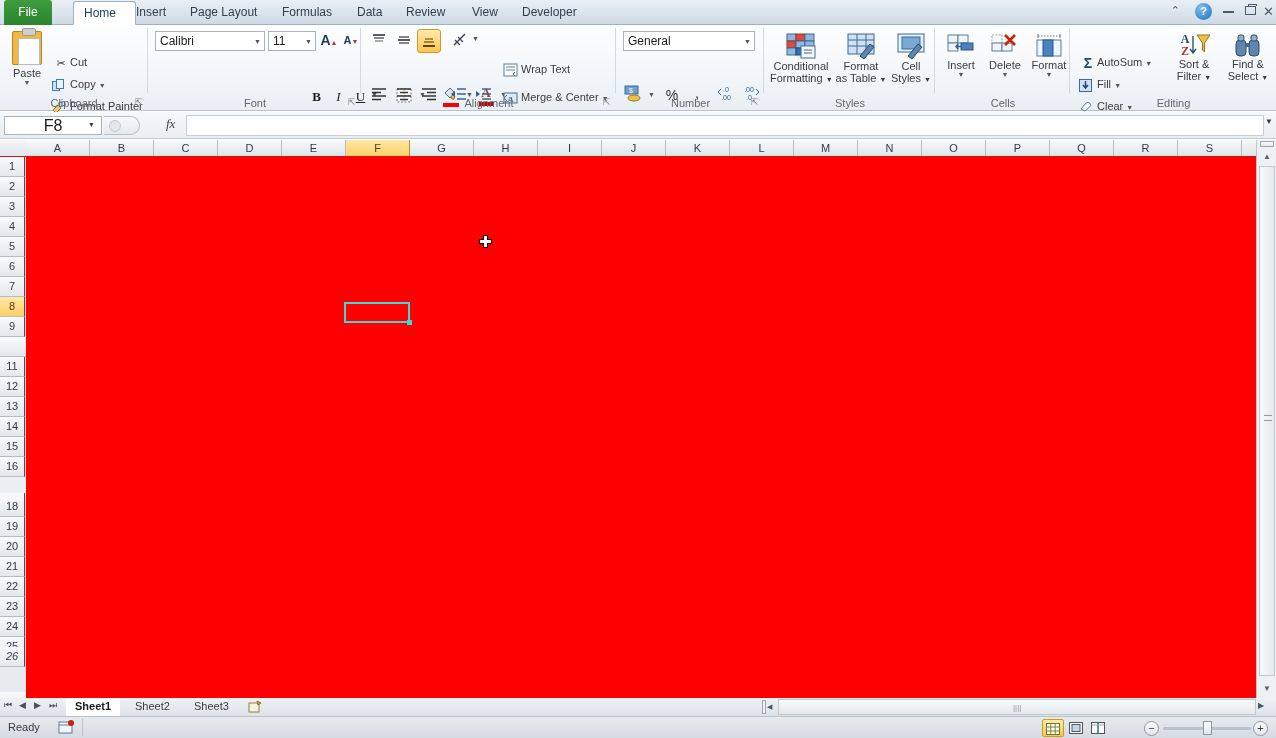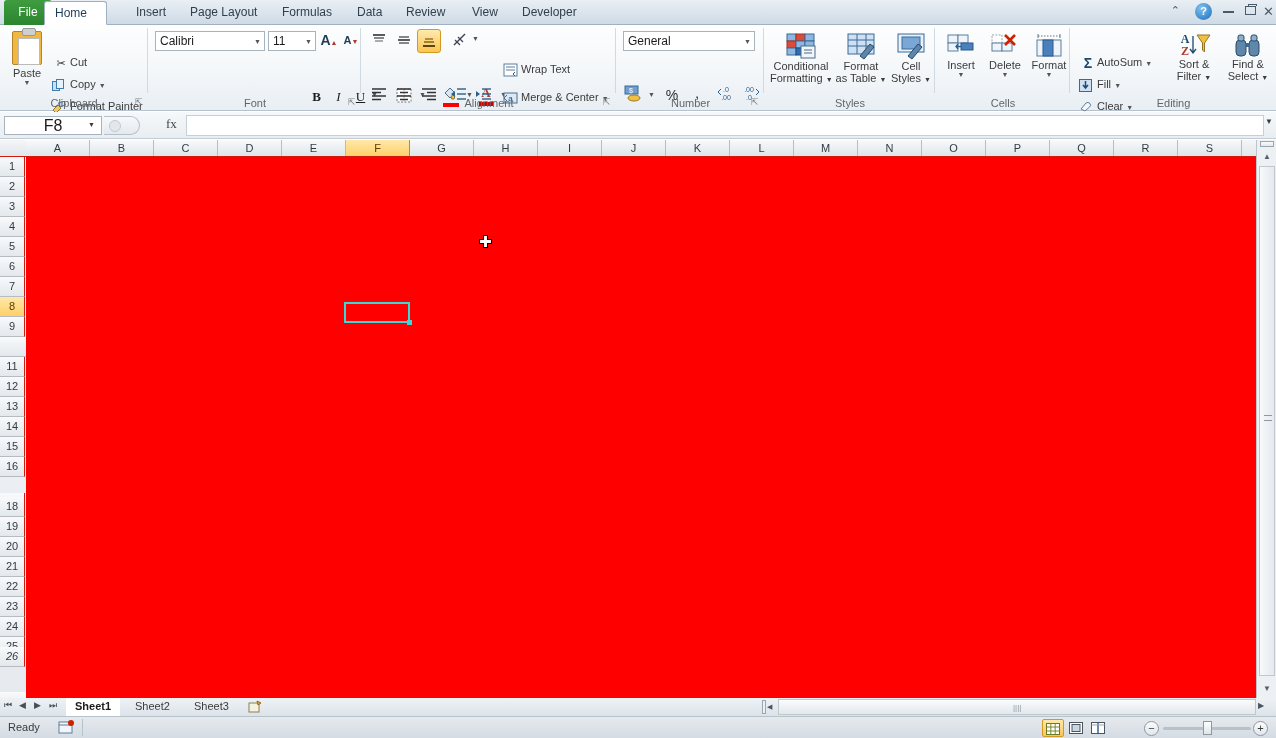--- a/index.html
+++ b/index.html
@@ -137,35 +137,35 @@
 
   .fbar {
     position:absolute; left:0; top:112px; width:1276px; height:27px;
     background: linear-gradient(to bottom,#f6f8fa,#e9eef2); border-bottom:1px solid #c3ccd4;
   }
   .namebox {
     position:absolute; left:4px; top:4px; width:98px; height:19px;
     background:#fff; border:1px solid #a7b3bd; line-height:17px; text-align:center;
     font-size:16px; color:#1c1c1c;
   }
-  .fx { position:absolute; left:166px; top:4px; font-size:13px; color:#444; font-family:"Liberation Serif",serif;text-align:right; }
+  .fx { position:absolute; left:166px; top:4px; font-size:13px; font-style:italic; color:#444; font-family:"Liberation Serif",serif;text-align:right; }
   .fml {
     position:absolute; left:186px; top:3px; width:1078px; height:21px;
     background:#fff; border:1px solid #c7ced5;
   }
   .svgi { display:block; }
 </style>
 </head>
 <body>
 
 <div class="app">
 
   <div class="tabstrip">
     <div class="tab file">File</div>
-    <div class="tab active" style="left:44px;width:63px;">Home</div>
+    <div class="tab active" style="left:73px;width:63px;">Home</div>
     <div class="tab" style="left:126px;">Insert</div>
     <div class="tab" style="left:180px;">Page Layout</div>
     <div class="tab" style="left:272px;">Formulas</div>
     <div class="tab" style="left:347px;">Data</div>
     <div class="tab" style="left:396px;">Review</div>
     <div class="tab" style="left:462px;">View</div>
     <div class="tab" style="left:512px;">Developer</div>
 
     <div style="position:absolute;right:96px;top:4px;font-size:11px;color:#4b5a68;">⌃</div>
     <div style="position:absolute;right:64px;top:3px;width:17px;height:17px;border-radius:50%;background:radial-gradient(circle at 35% 30%,#7fc0ee,#1a6fbf);color:#fff;font-size:11px;font-weight:bold;text-align:center;line-height:17px;">?</div>

